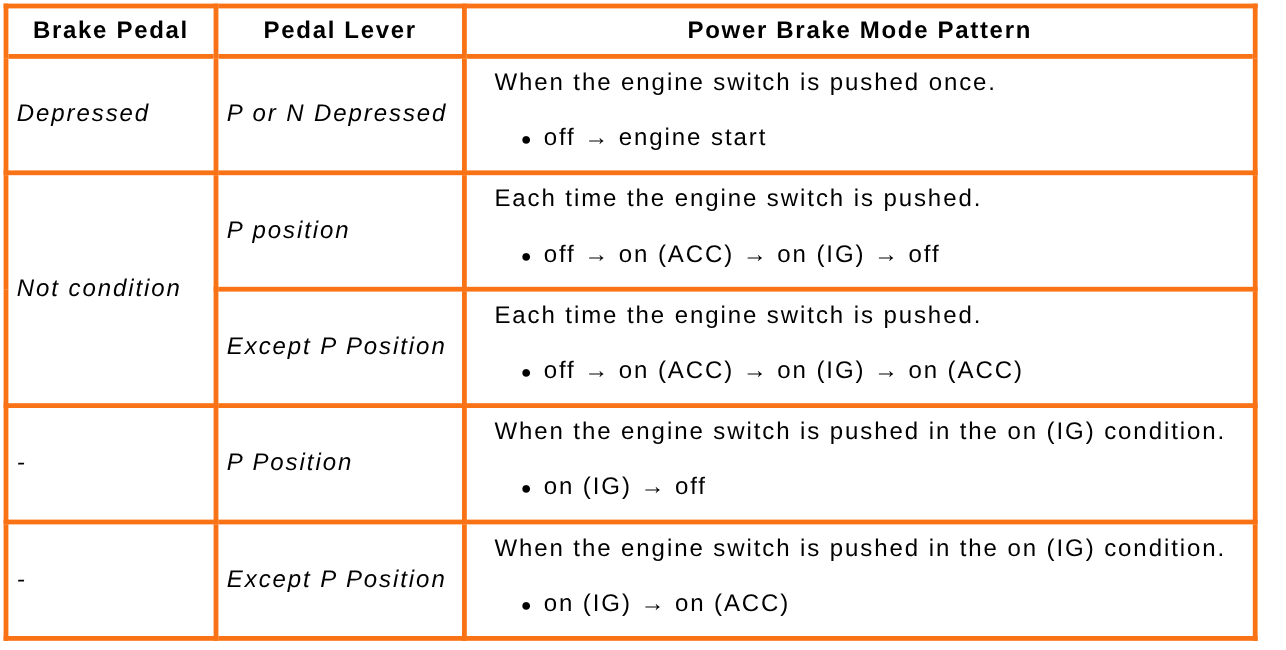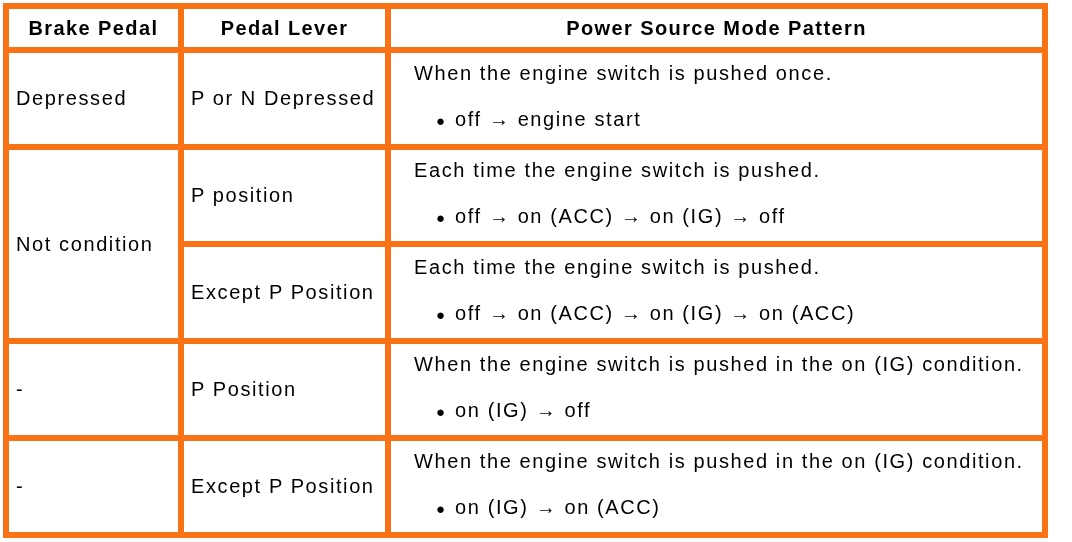--- a/index.html
+++ b/index.html
@@ -25,37 +25,38 @@
     table-layout: fixed;
     background: #ffffff;
     border: 4px solid #000000;
     font-size: 20px;
     letter-spacing: 1.6px;
   }
   col.c1 { width: 175px; }
   col.c2 { width: 207px; }
   col.c3 { width: auto; }
   th, td {
-    border: 6px solid #f97316;
+    border: 4px solid #f97316;
     padding: 0;
   }
   thead th {
     border-bottom: 3px solid #000000;
     height: 38px;
     font-weight: bold;
     text-align: center;
     vertical-align: middle;
     letter-spacing: 1.4px;
   }
   tbody tr { height: 97px; }
   td.col-brake, td.col-shift {
     vertical-align: middle;
     text-align: left;
     padding-left: 7px;
     padding-right: 4px;
+    font-style: italic;
   }
   td.col-pattern {
     vertical-align: top;
     padding: 8px 6px 6px 23px;
   }
   .cond-line {
     line-height: 24px;
     white-space: nowrap;
   }
   .bullet-line {
@@ -76,21 +77,21 @@
 <table class="mode-table">
   <colgroup>
     <col class="c1">
       <col class="c2">
       <col class="c3">
   </colgroup>
   <thead>
     <tr>
       <th>Brake Pedal</th>
       <th>Pedal Lever</th>
-      <th>Power Source Mode Pattern</th>
+      <th>Power Brake Mode Pattern</th>
     </tr>
   </thead>
   <tbody>
     <tr>
       <td class="col-brake">Depressed</td>
       <td class="col-shift">P or N Depressed</td>
       <td class="col-pattern">
         <div class="cond-line">When the engine switch is pushed once.</div>
         <div class="bullet-line">
           <span class="bullet">●</span><span>off → engine start</span>

